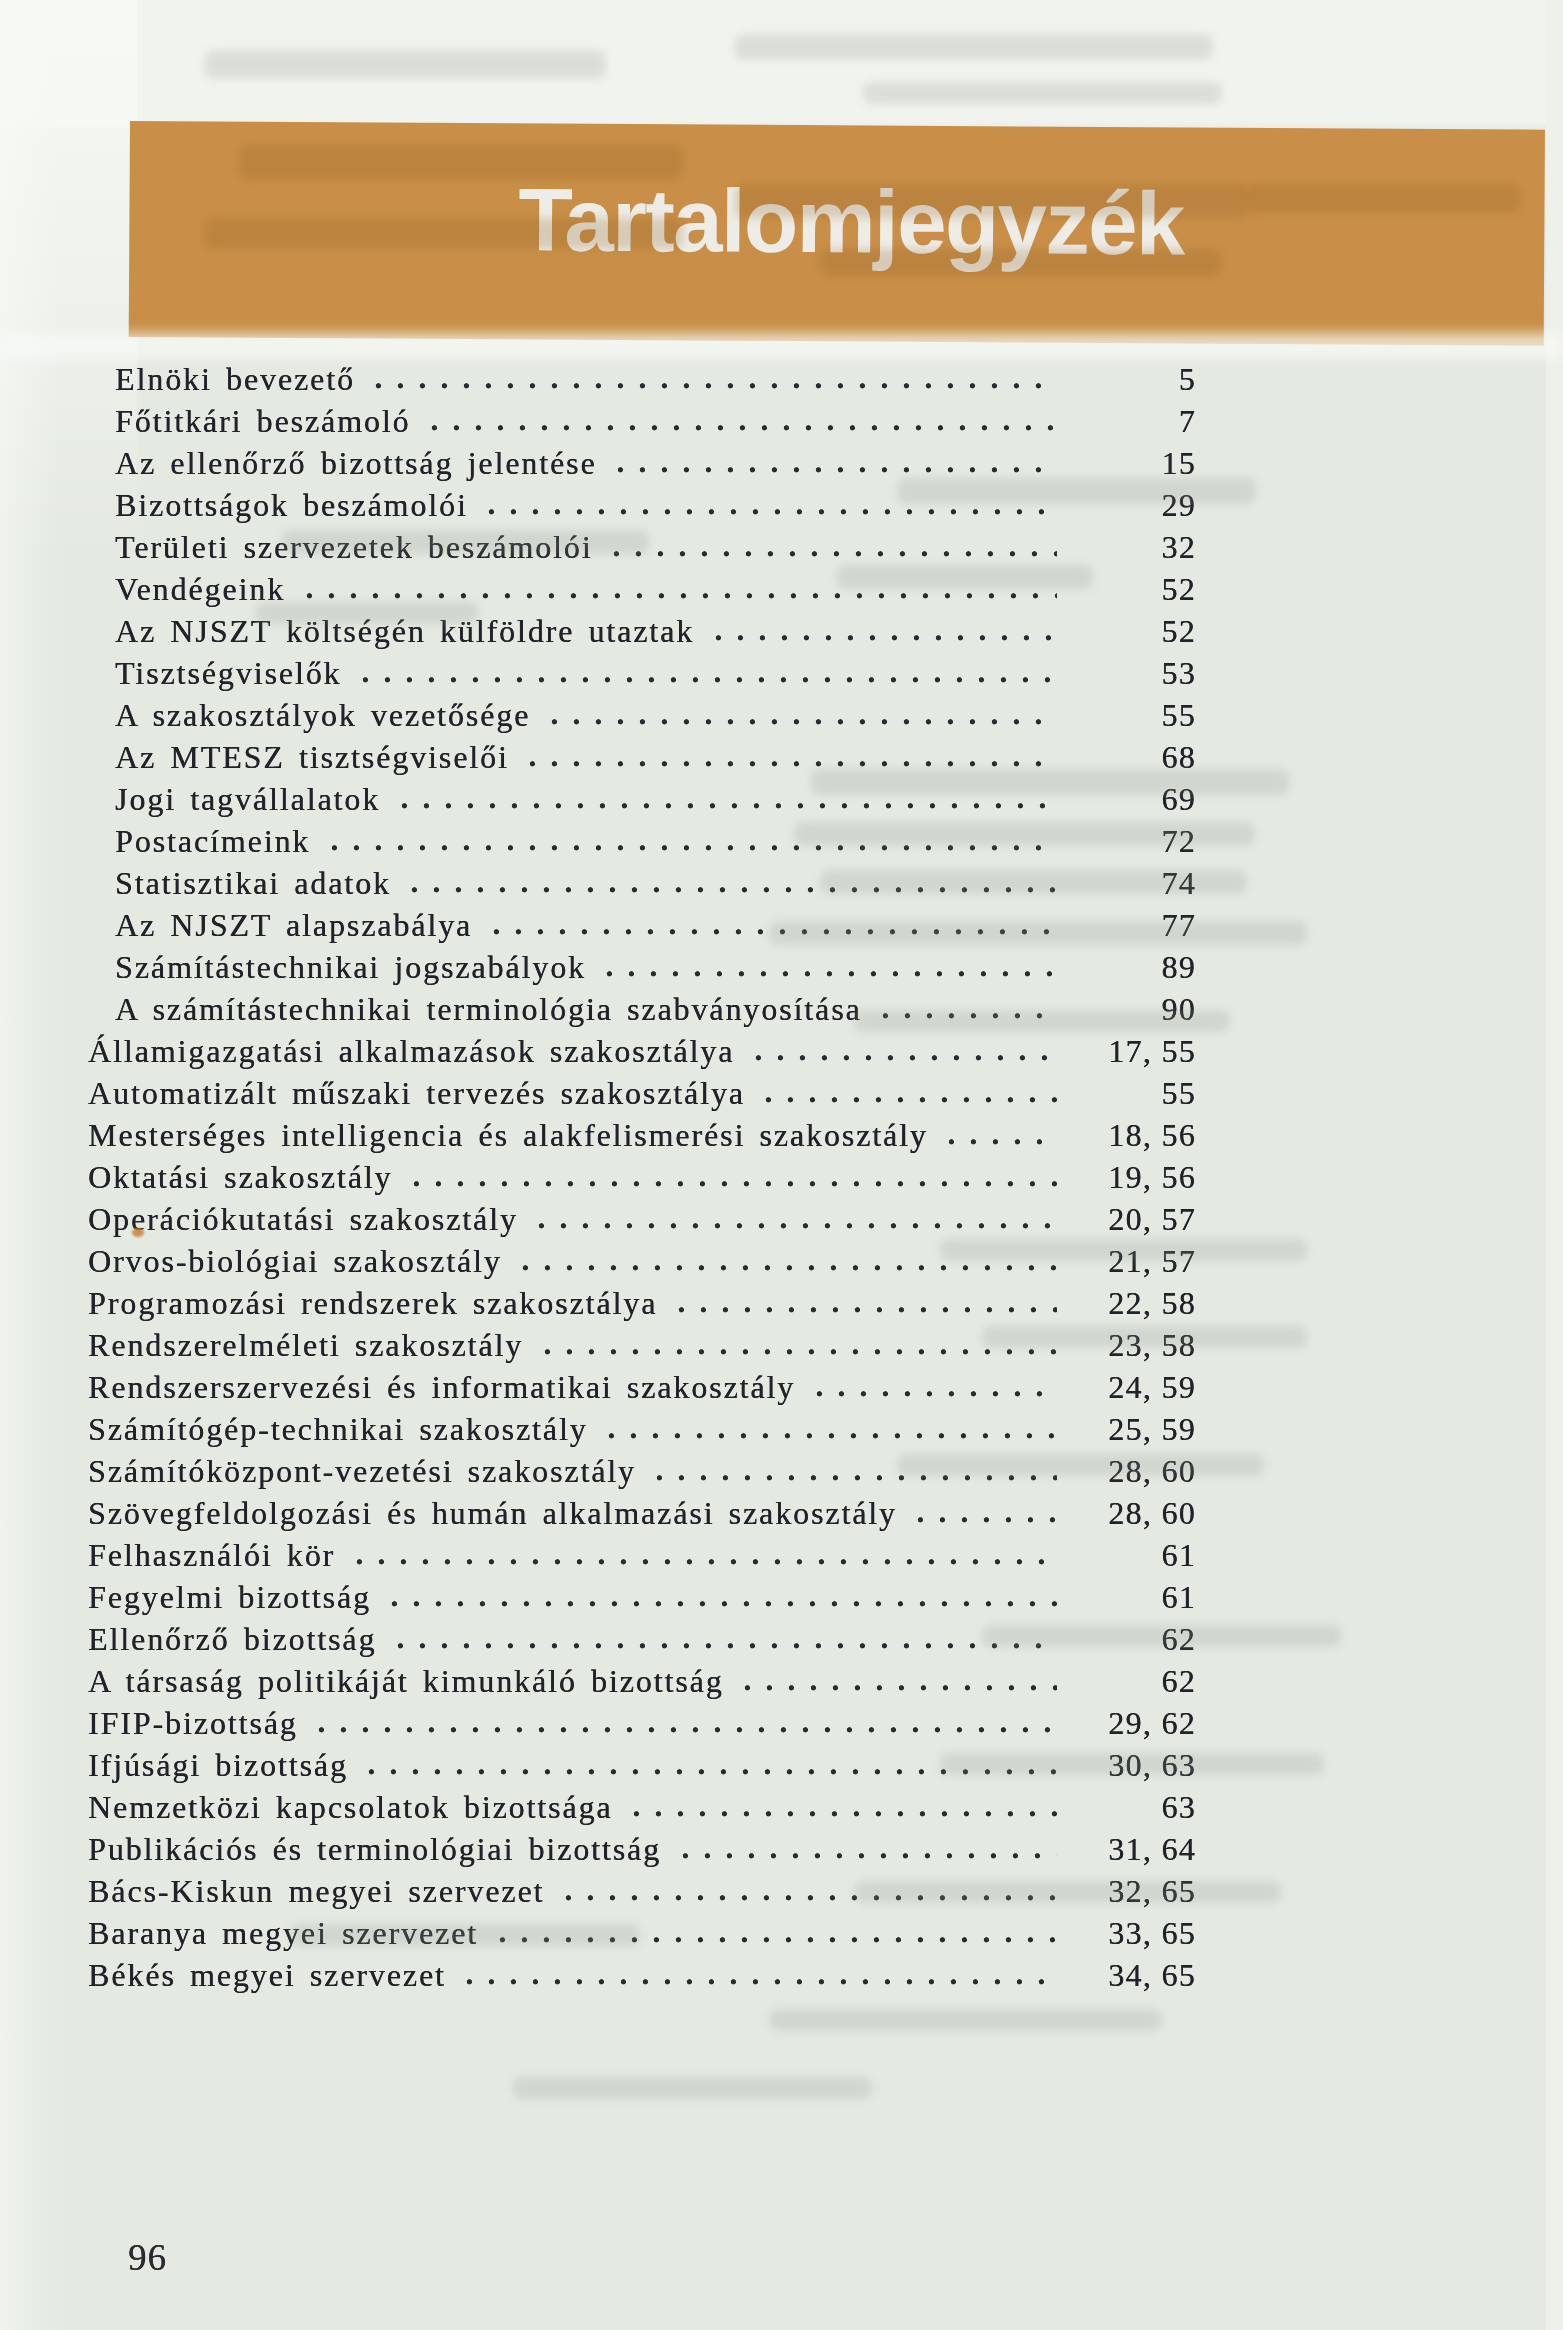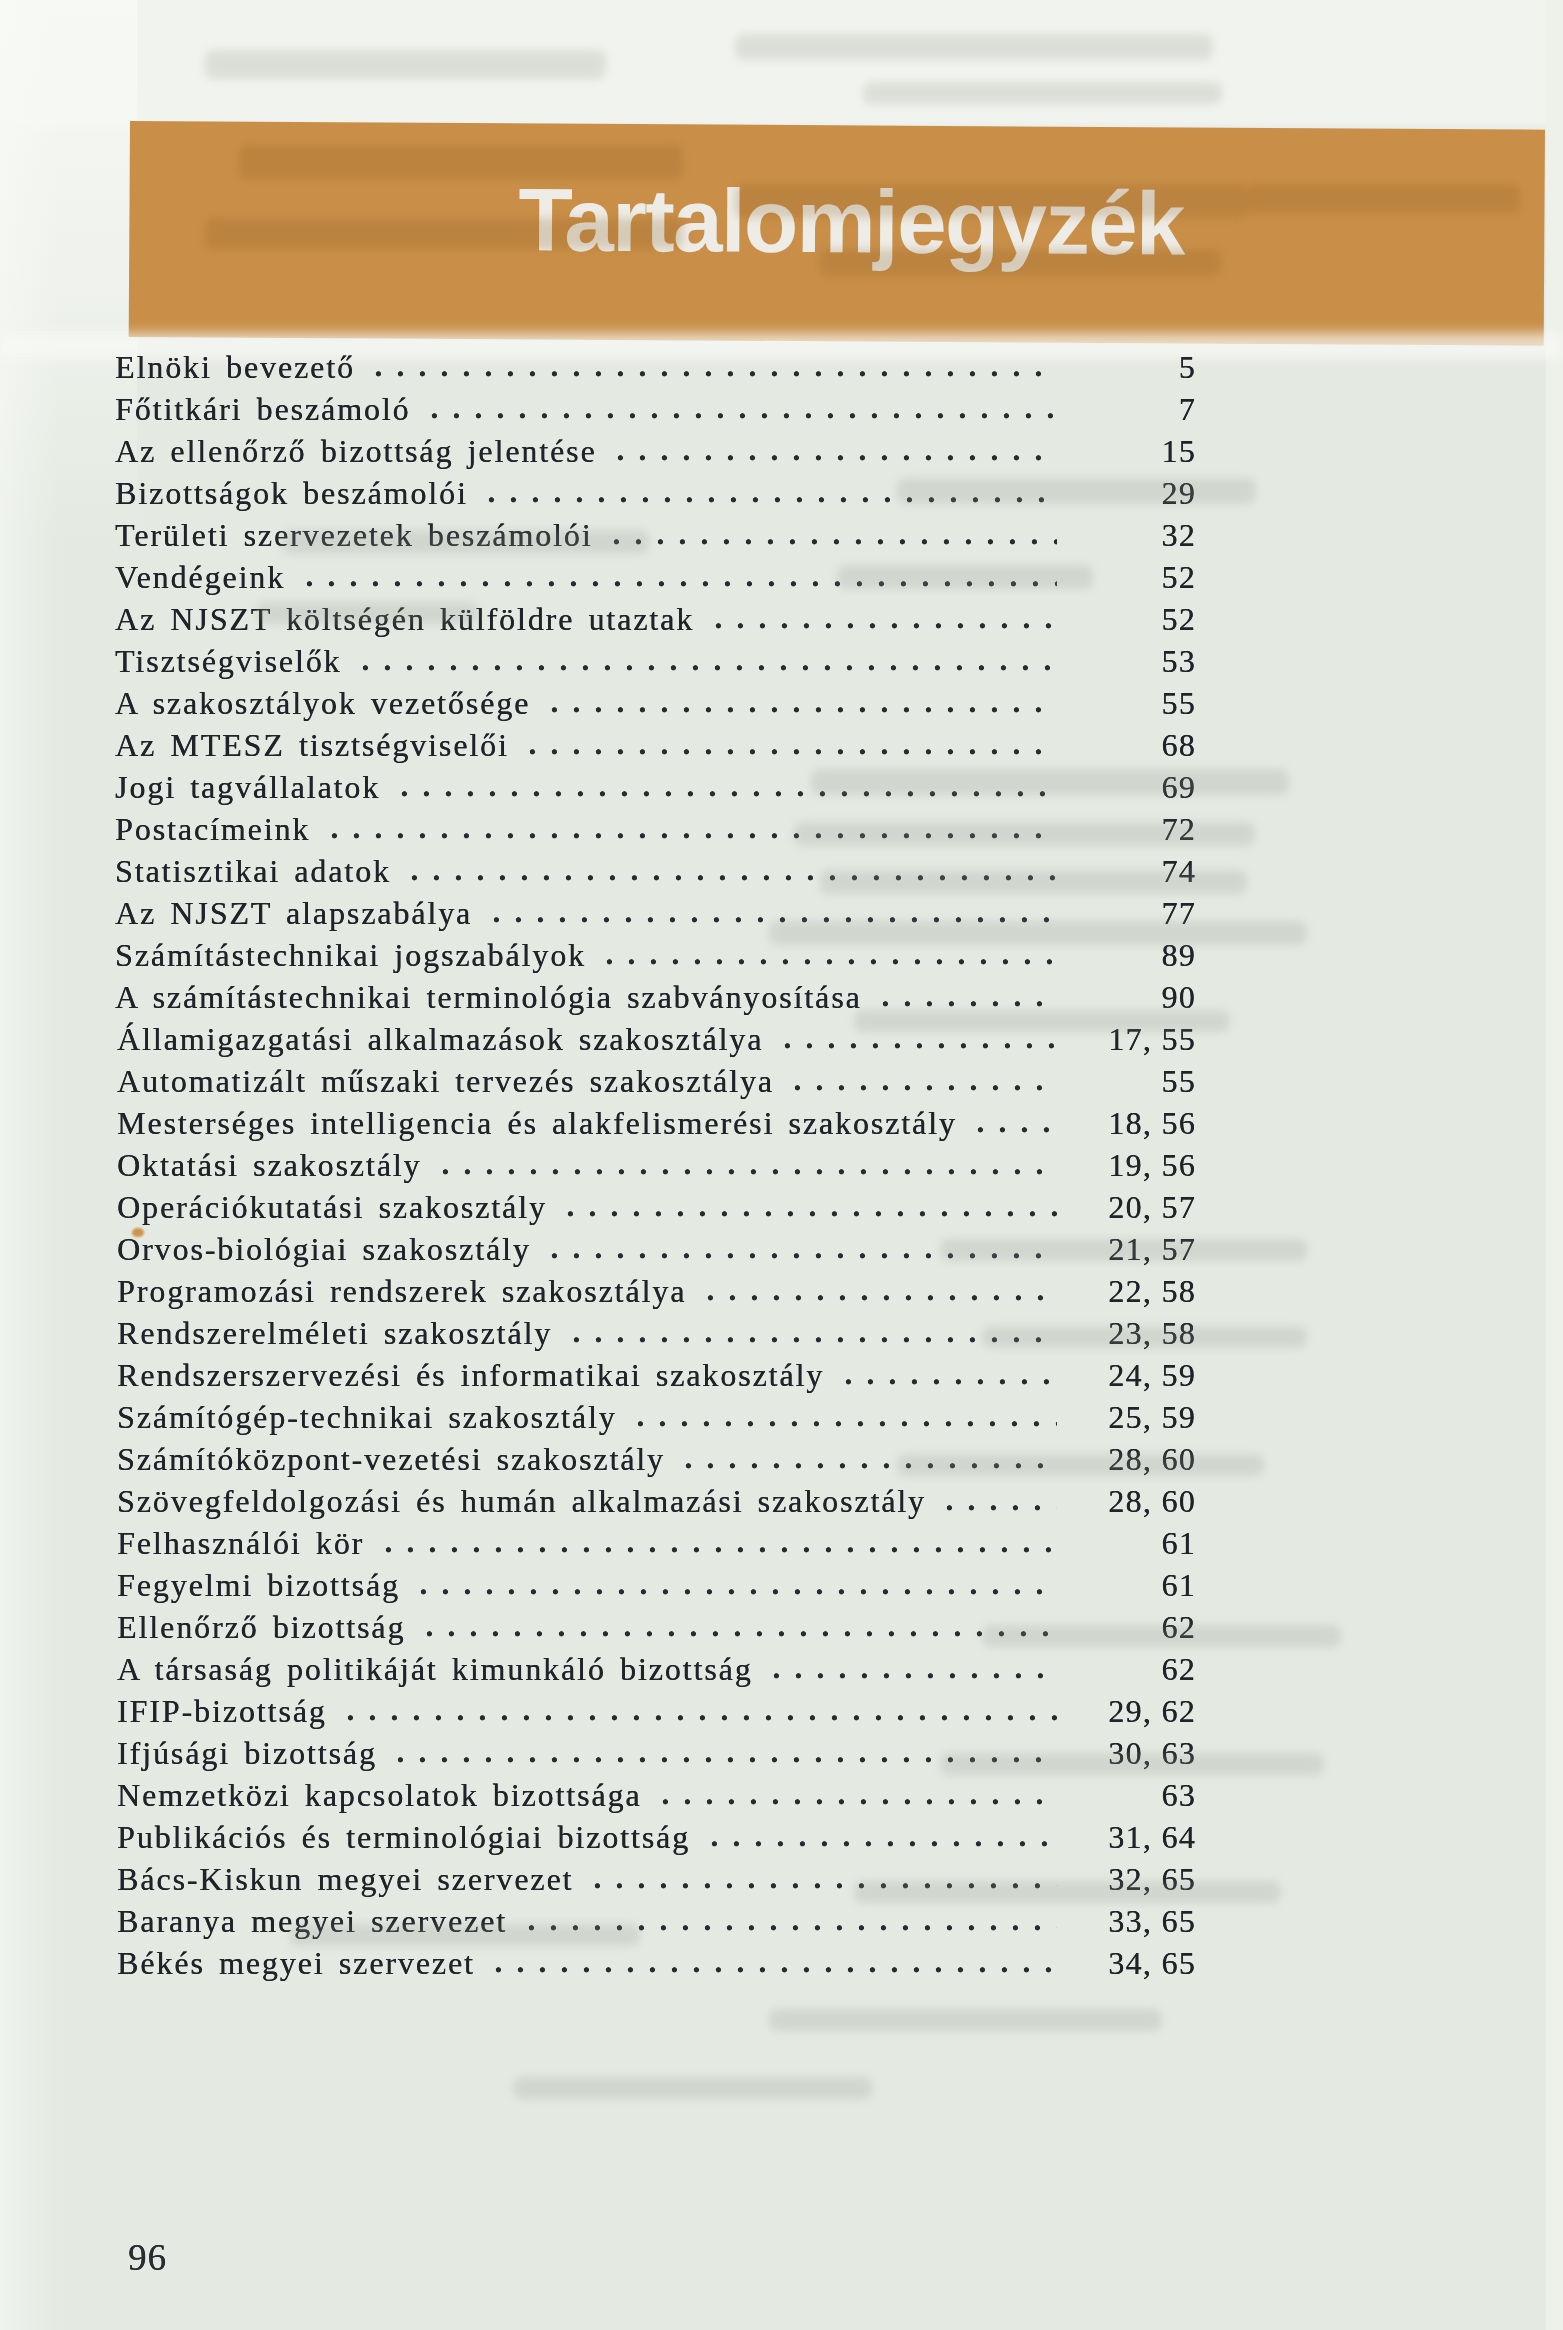--- a/index.html
+++ b/index.html
@@ -30,26 +30,26 @@
     overflow:hidden;
   }
   .banner-title {
     position:absolute; left:389px; top:48px;
     font-family:"Liberation Sans", sans-serif; font-weight:bold;
     font-size:89px; letter-spacing:-1.7px; color:#edece6; line-height:1.1;
     white-space:nowrap;
   }
 
   
-  .toc { position:absolute; left:0; top:343px; width:1259px; }
+  .toc { position:absolute; left:0; top:355px; width:1259px; }
   .toc-row {
     display:flex; align-items:flex-end; box-sizing:border-box;
     height:42px; padding-left:115px; padding-right:63px;
   }
-  .toc-row.indent { padding-left:117px;font-family:Liberation Serif, serif; }
+  .toc-row.indent { padding-left:88px;font-family:Liberation Serif, serif; }
   .toc-label {
     font-size:32px; line-height:1.05; letter-spacing:1.9px; word-spacing:4.3px;
     white-space:nowrap; text-shadow:0.3px 0 0 currentColor;
   }
   .toc-dots {
     flex:1 1 auto; height:12px; align-self:flex-end;
     margin:0 36px 6px 20.5px; min-width:0;
     background-image:radial-gradient(circle at 3.4px 6.8px, #2a2b31 2.2px, rgba(0,0,0,0) 3px);
     background-size:22px 12px; background-repeat:repeat-x;
   }

